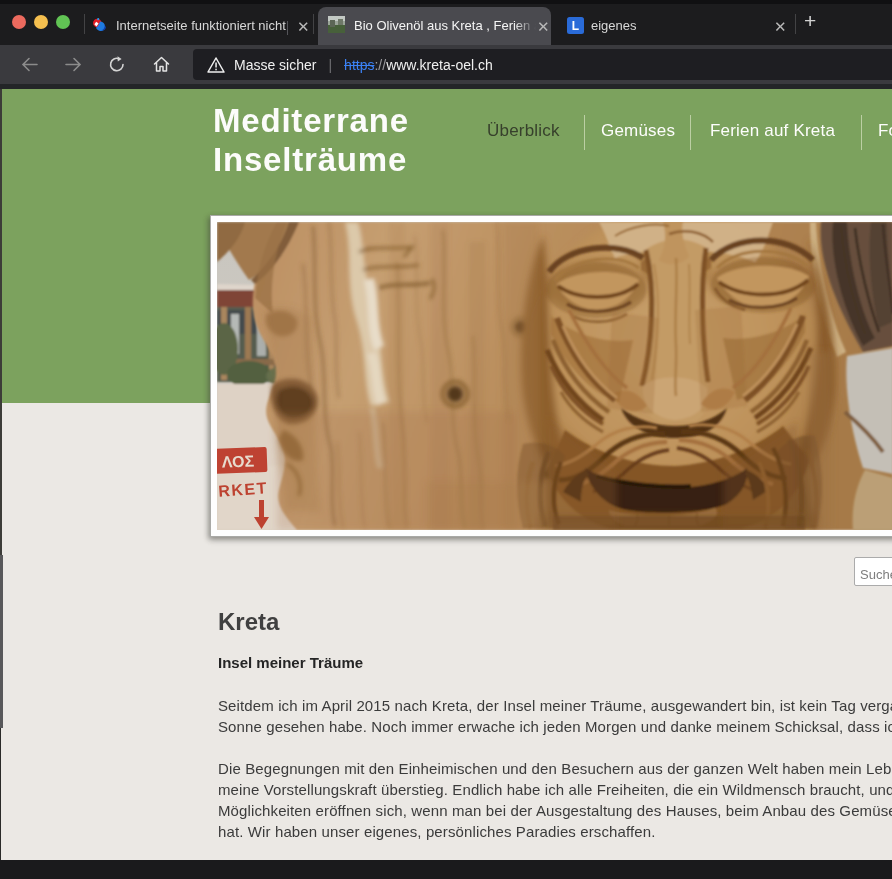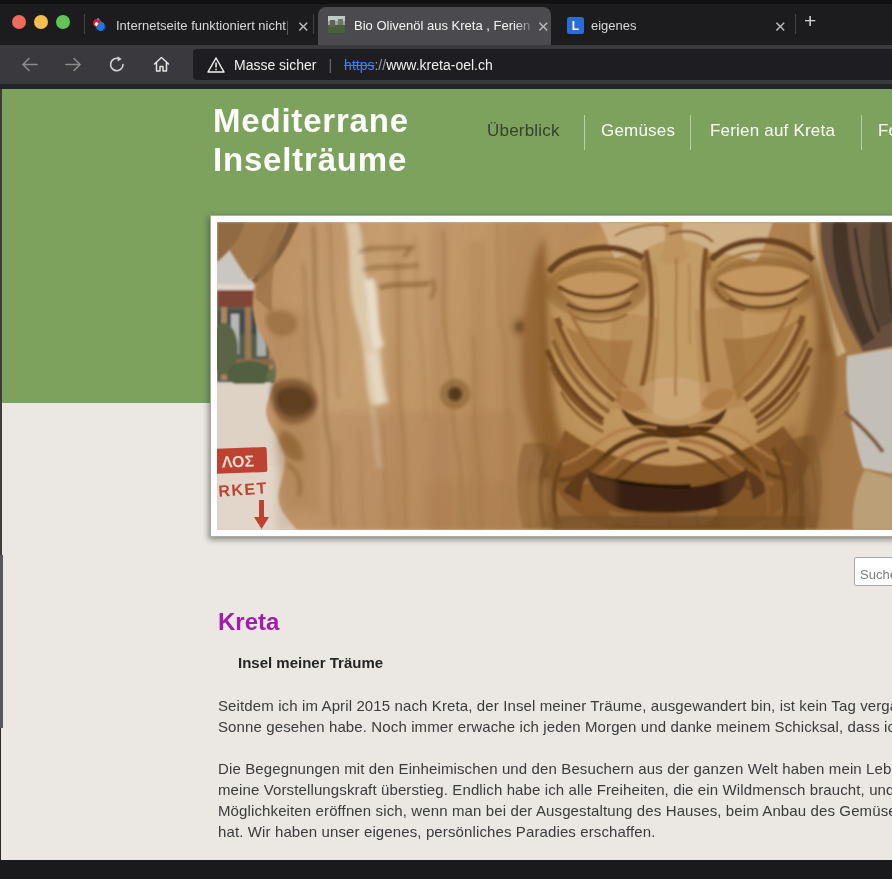--- a/index.html
+++ b/index.html
@@ -38,22 +38,22 @@
   .mainnav { position:absolute; left:480px; top:26px; font-size:17px; color:#fdfdfc; letter-spacing:0.2px; }
   .mainnav span.item { position:absolute; top:6px; white-space:nowrap; }
   .mainnav .vsep { position:absolute; top:0px; width:1px; height:35px; background:#bccfa4; }
 
   .photoframe { position:absolute; left:210px; top:126px; width:690px; height:322px; background:#fefefe;
                 border:1px solid #a9a9a6; box-shadow:-2px 2px 5px rgba(60,60,55,0.35), 0 3px 6px rgba(60,60,55,0.3); }
   .photo { position:absolute; left:6px; top:6px; width:676px; height:308px; overflow:hidden; }
 
   .search { position:absolute; left:854px; top:468px; width:45px; height:29px; background:#fff;
             border:1px solid #ababab; border-radius:2px; font-size:13px; color:#7d7d7d; padding:6px 0 0 5px; }
-  h1.kreta { position:absolute; left:218px; top:519px; font-size:24px; color:#a21caf; letter-spacing:0px; }
-  h2.insel { position:absolute; left:218px; top:565px; font-size:15px; color:#252525;margin-left:20px; }
+  h1.kreta { position:absolute; left:218px; top:519px; font-size:24px; color:#404040; letter-spacing:0px; }
+  h2.insel { position:absolute; left:218px; top:565px; font-size:15px; color:#252525; }
   .para { position:absolute; left:218px; width:900px; font-size:15px; line-height:21px; color:#3b3b3b; letter-spacing:0.12px; }
   .para div { white-space:nowrap; }
 
   .leftedge1 { position:absolute; left:0; top:89px; width:2px; height:466px; background:#3c3c38; }
   .leftedge2 { position:absolute; left:0; top:555px; width:3px; height:173px; background:#58585a; }
   .leftedge3 { position:absolute; left:0; top:728px; width:1px; height:151px; background:#2a2a28; }
 </style>
 </head>
 <body>
 <div id="stage">

